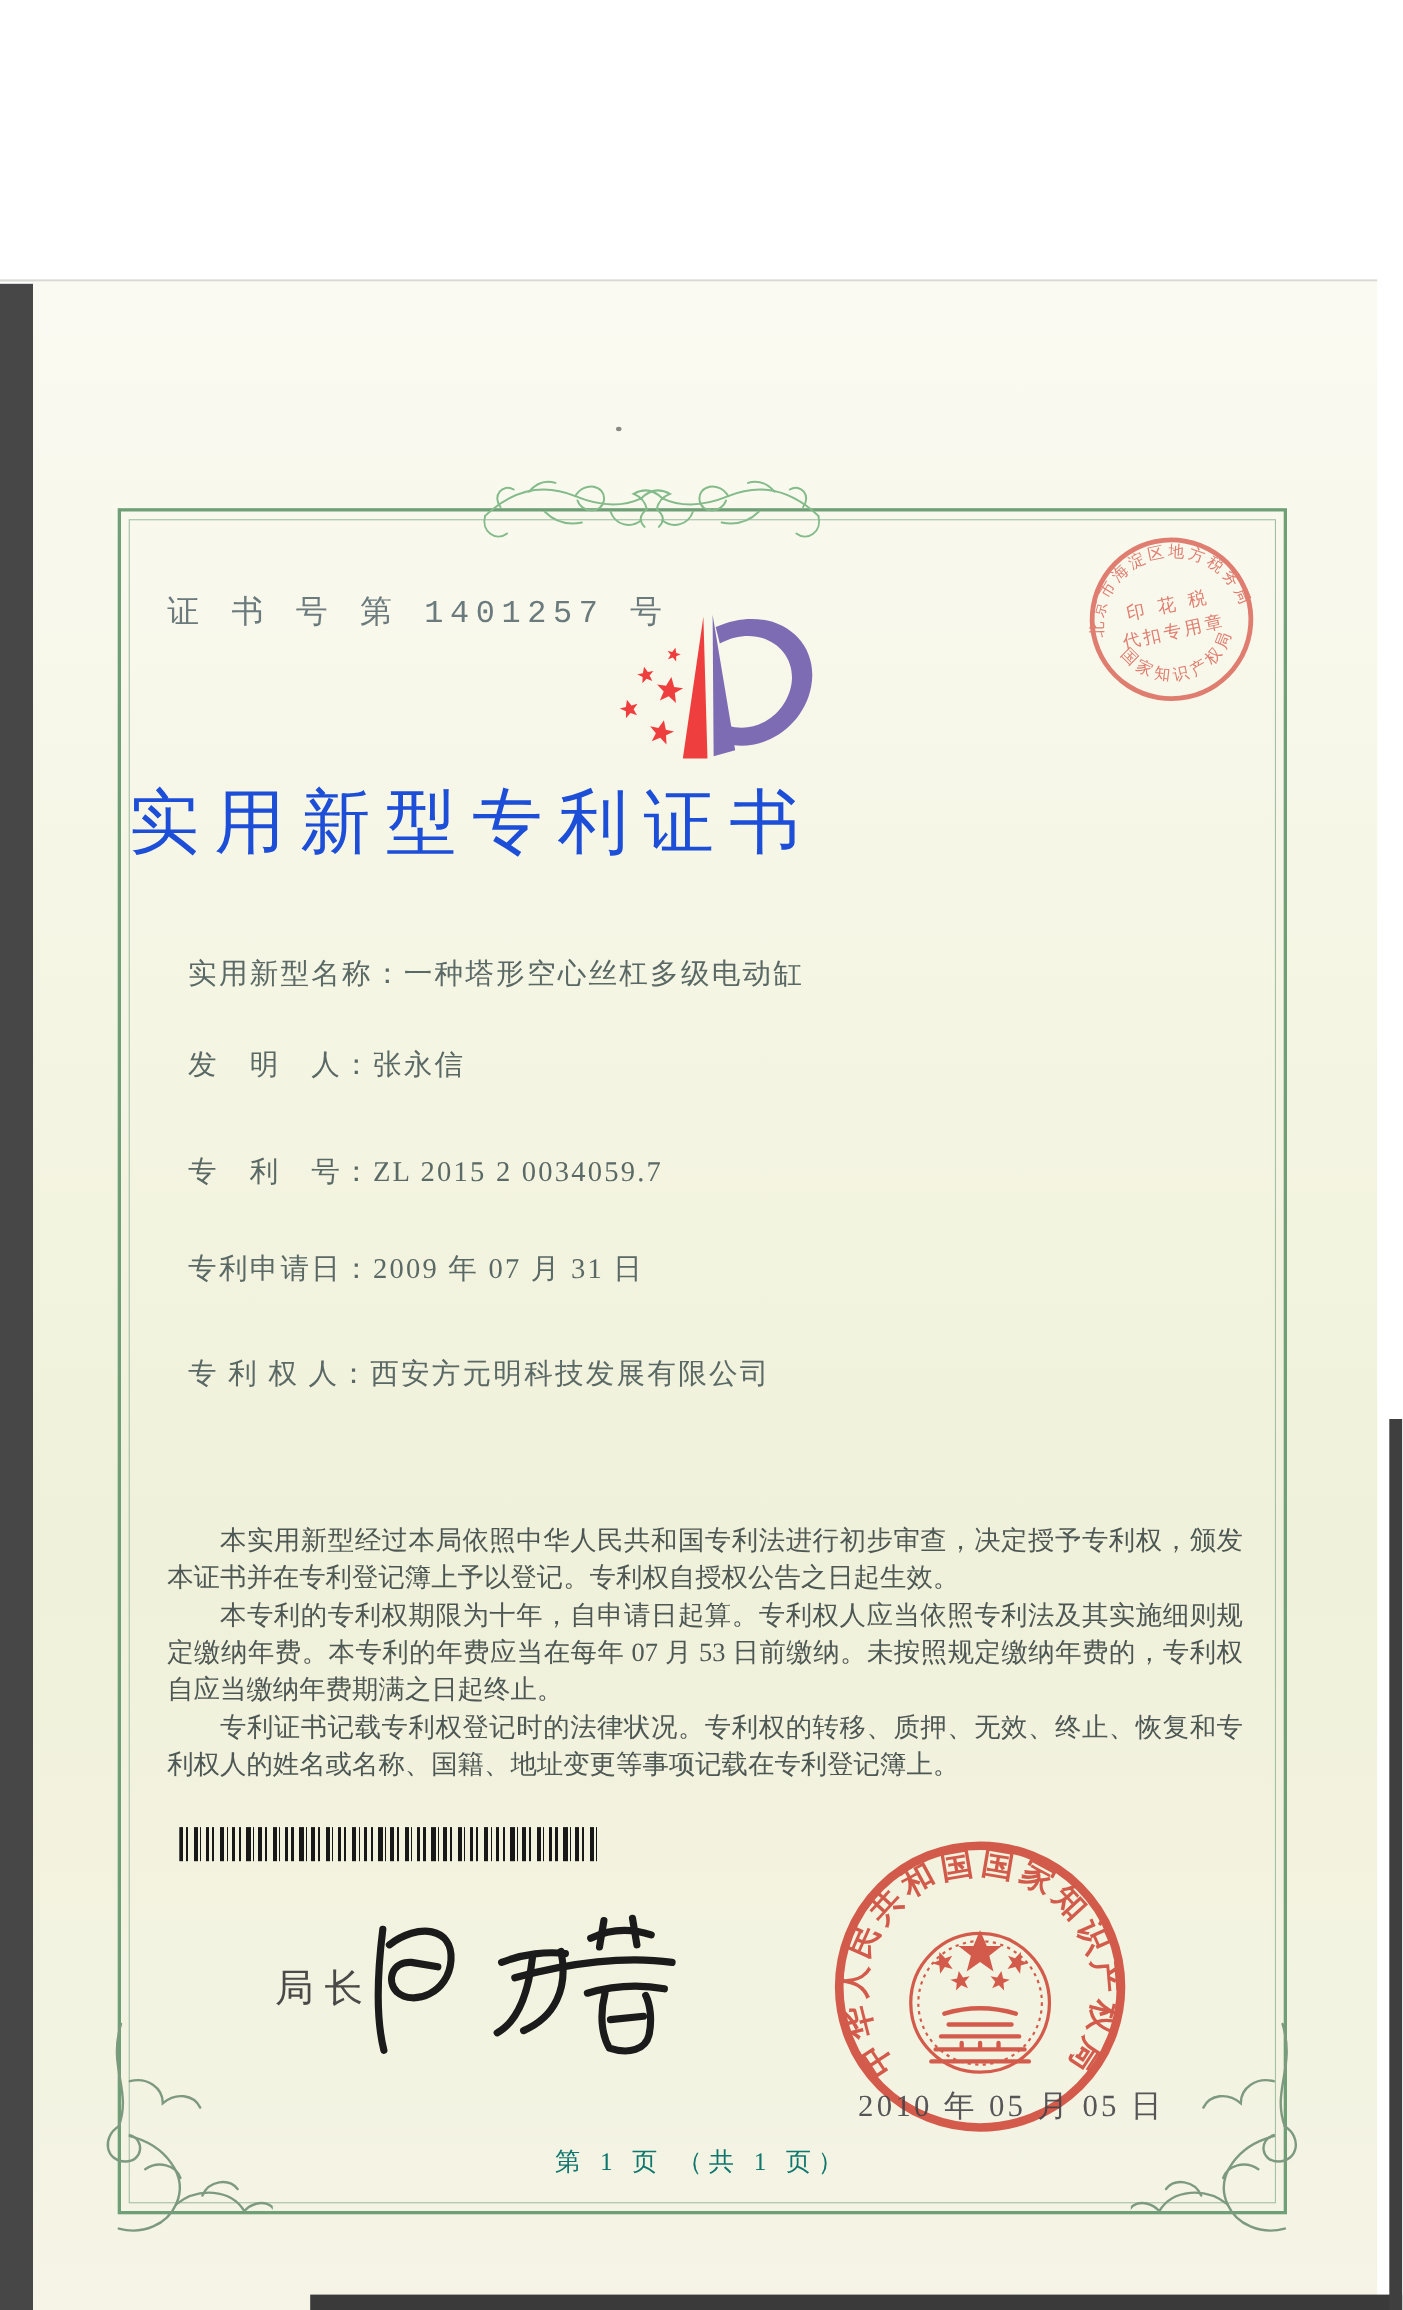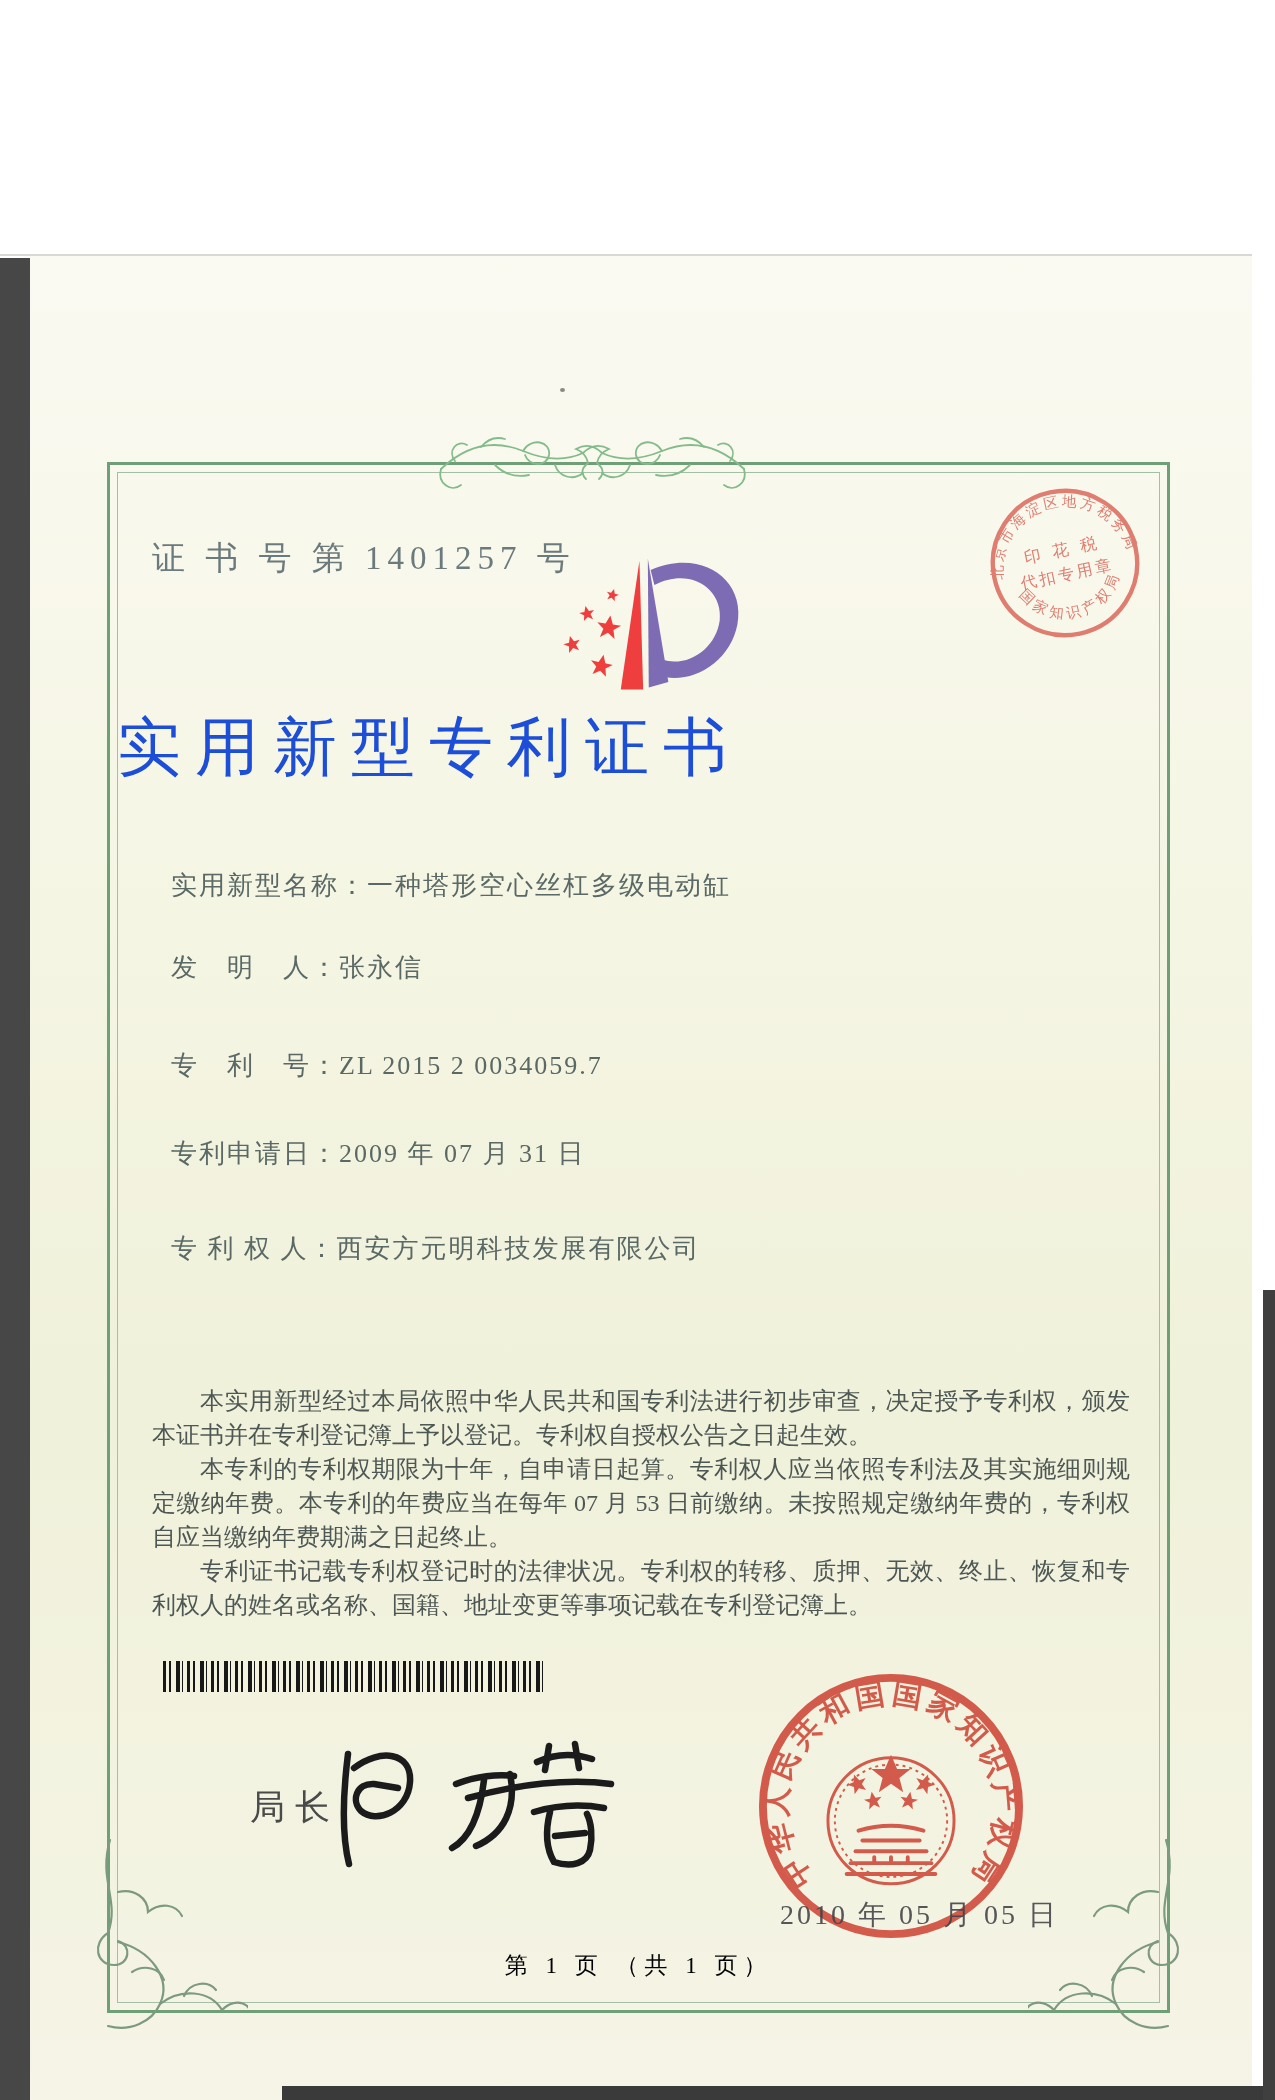--- a/index.html
+++ b/index.html
@@ -20,22 +20,22 @@
 
   
   .frame-outer { position:absolute; left:107px; top:462px; width:1063px; height:1551px;
                  border:3px solid #6f9f77; }
   .frame-inner { position:absolute; left:117px; top:472px; width:1043px; height:1531px;
                  border:1px solid #a3bfa5; }
 
   .ornament { position:absolute; }
 
   
-  .cert-no { position:absolute; left:152px; top:536px; font-size:33px; letter-spacing:6px;
-             color:#6b7a7c; }
+  .cert-no { position:absolute; left:152px; top:536px; font-size:29px; letter-spacing:6px;
+             color:#6b7a7c;font-family:Liberation Mono, monospace; }
   .title { position:absolute; left:117px; top:704px; width:1221px; 
            font-size:64px; letter-spacing:14px; color:#1d4ed8; font-weight:500; }
 
   .field { position:absolute; left:152px; font-size:26px; color:#5a6965; letter-spacing:2px; white-space:nowrap;margin-left:19px; }
   .f0{top:868px;} .f1{top:950px;} .f2{top:1048px;} .f3{top:1136px;} .f4{top:1231px;} .f5{top:1318px;}
 
   .body-text { position:absolute; left:152px; top:1384px; width:978px; font-size:24px;
                line-height:34px; color:#4d5754; text-align:justify; }
   .body-text p { text-indent:2em; }
 
@@ -51,21 +51,21 @@
   .sr-only { position:absolute; width:1px; height:1px; overflow:hidden; opacity:0; }
 
   .tax-stamp { position:absolute; left:987px; top:485px; width:156px; height:156px;
                transform:rotate(-12deg); opacity:.92; mix-blend-mode:multiply; }
   .official-seal { position:absolute; left:758px; top:1673px; width:266px; height:266px;
                    opacity:.93; mix-blend-mode:multiply; }
   .issue-date { position:absolute; left:780px; top:1896px; font-size:28px; letter-spacing:3px;
                 color:#414145; opacity:.88; white-space:nowrap; }
 
   .footer-page { position:absolute; left:117px; top:1950px; width:1043px; text-align:center;
-                 font-size:23px; letter-spacing:6px; color:#000000; }
+                 font-size:23px; letter-spacing:6px; color:#0f766e; }
 
   svg { display:block; }
 </style>
 </head>
 <body>
 
 <div id="canvas">
 
   <svg width="0" height="0" aria-hidden="true">
     <defs>

